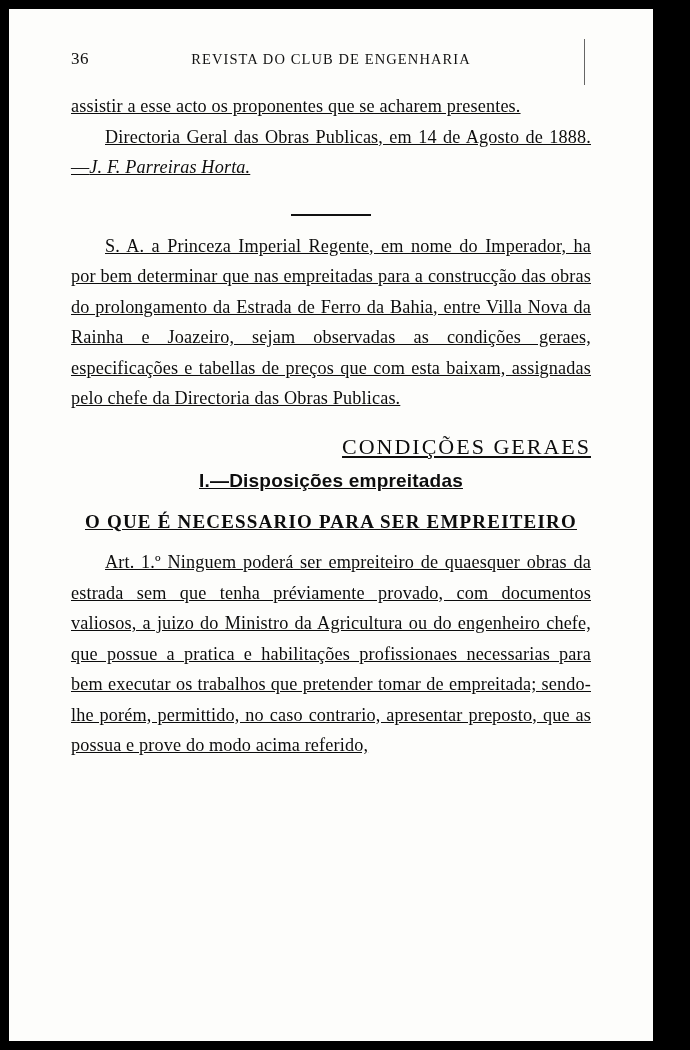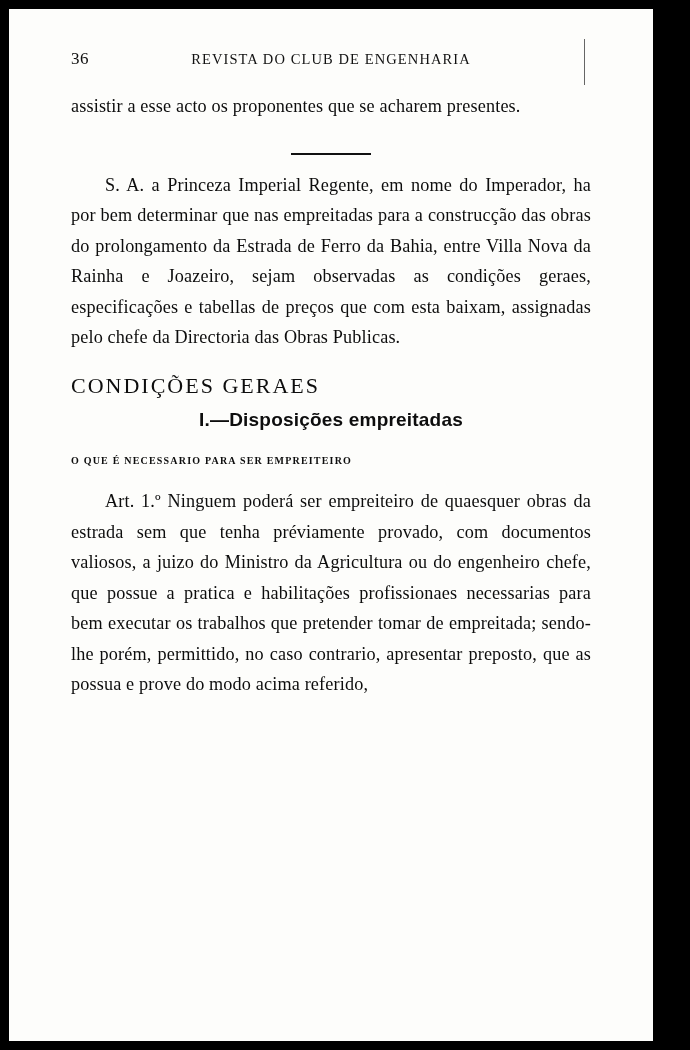--- a/index.html
+++ b/index.html
@@ -66,20 +66,21 @@
   }
   
   .body {
     margin-top: 14px;
     font-size: 18.2px;
     line-height: 30.5px;
     text-align: justify;
     text-justify: inter-word;
     color: #0d0d0d;
     letter-spacing: 0.15px;
+    text-decoration: underline;
   }
   p {
     margin: 0;
   }
   p.indent {
     text-indent: 34px;
   }
   .sig {
     font-style: italic;
   }
@@ -89,37 +90,37 @@
     height: 14px;
   }
   .divider span {
     display: inline-block;
     width: 80px;
     height: 2px;
     background: #111;
     vertical-align: middle;
   }
   .h-main {
-    text-align: left;
+    text-align: right;
     font-size: 22px;
     letter-spacing: 2px;
     margin: 18px 0 4px 0;
     font-weight: normal;
   }
   .h-sub {
     text-align: center;
     font-size: 19px;
     font-weight: bold;
     font-family: "Liberation Sans", sans-serif;
     letter-spacing: 0.2px;
     margin: 2px 0 10px 0;
   }
   .h-small {
-    text-align: left;
-    font-size: 10px;
+    text-align: center;
+    font-size: 19px;
     letter-spacing: 1.2px;
     text-transform: uppercase;
     margin: 6px 0 10px 0;
   }
   .clip-last {
     
   }
 </style>
 </head>
 <body>
@@ -130,20 +131,21 @@
     <div class="running-head">
       <div class="folio">36</div>
       <div class="head-title">REVISTA DO CLUB DE ENGENHARIA</div>
       <div class="head-rule"></div>
     </div>
 
     <div class="body">
 
       <p>assistir a esse acto os proponentes que se acharem presentes.</p>
 
+      <p class="indent"><span>Directoria Geral das Obras Publicas, em 14 de Agosto de 1888.—</span><span class="sig">J. F. Parreiras Horta.</span></p>
 
       <div class="divider"><span></span></div>
 
       <p class="indent">S. A. a Princeza Imperial Regente, em nome do Imperador, ha por bem determinar que nas empreitadas para a construcção das obras do prolongamento da Estrada de Ferro da Bahia, entre Villa Nova da Rainha e Joazeiro, sejam observadas as condições geraes, especificações e tabellas de preços que com esta baixam, assignadas pelo chefe da Directoria das Obras Publicas.</p>
 
 
       <h2 class="h-main">CONDIÇÕES GERAES</h2>
       <h3 class="h-sub">I.—Disposições empreitadas</h3>
       <h4 class="h-small">O QUE É NECESSARIO PARA SER EMPREITEIRO</h4>
 

